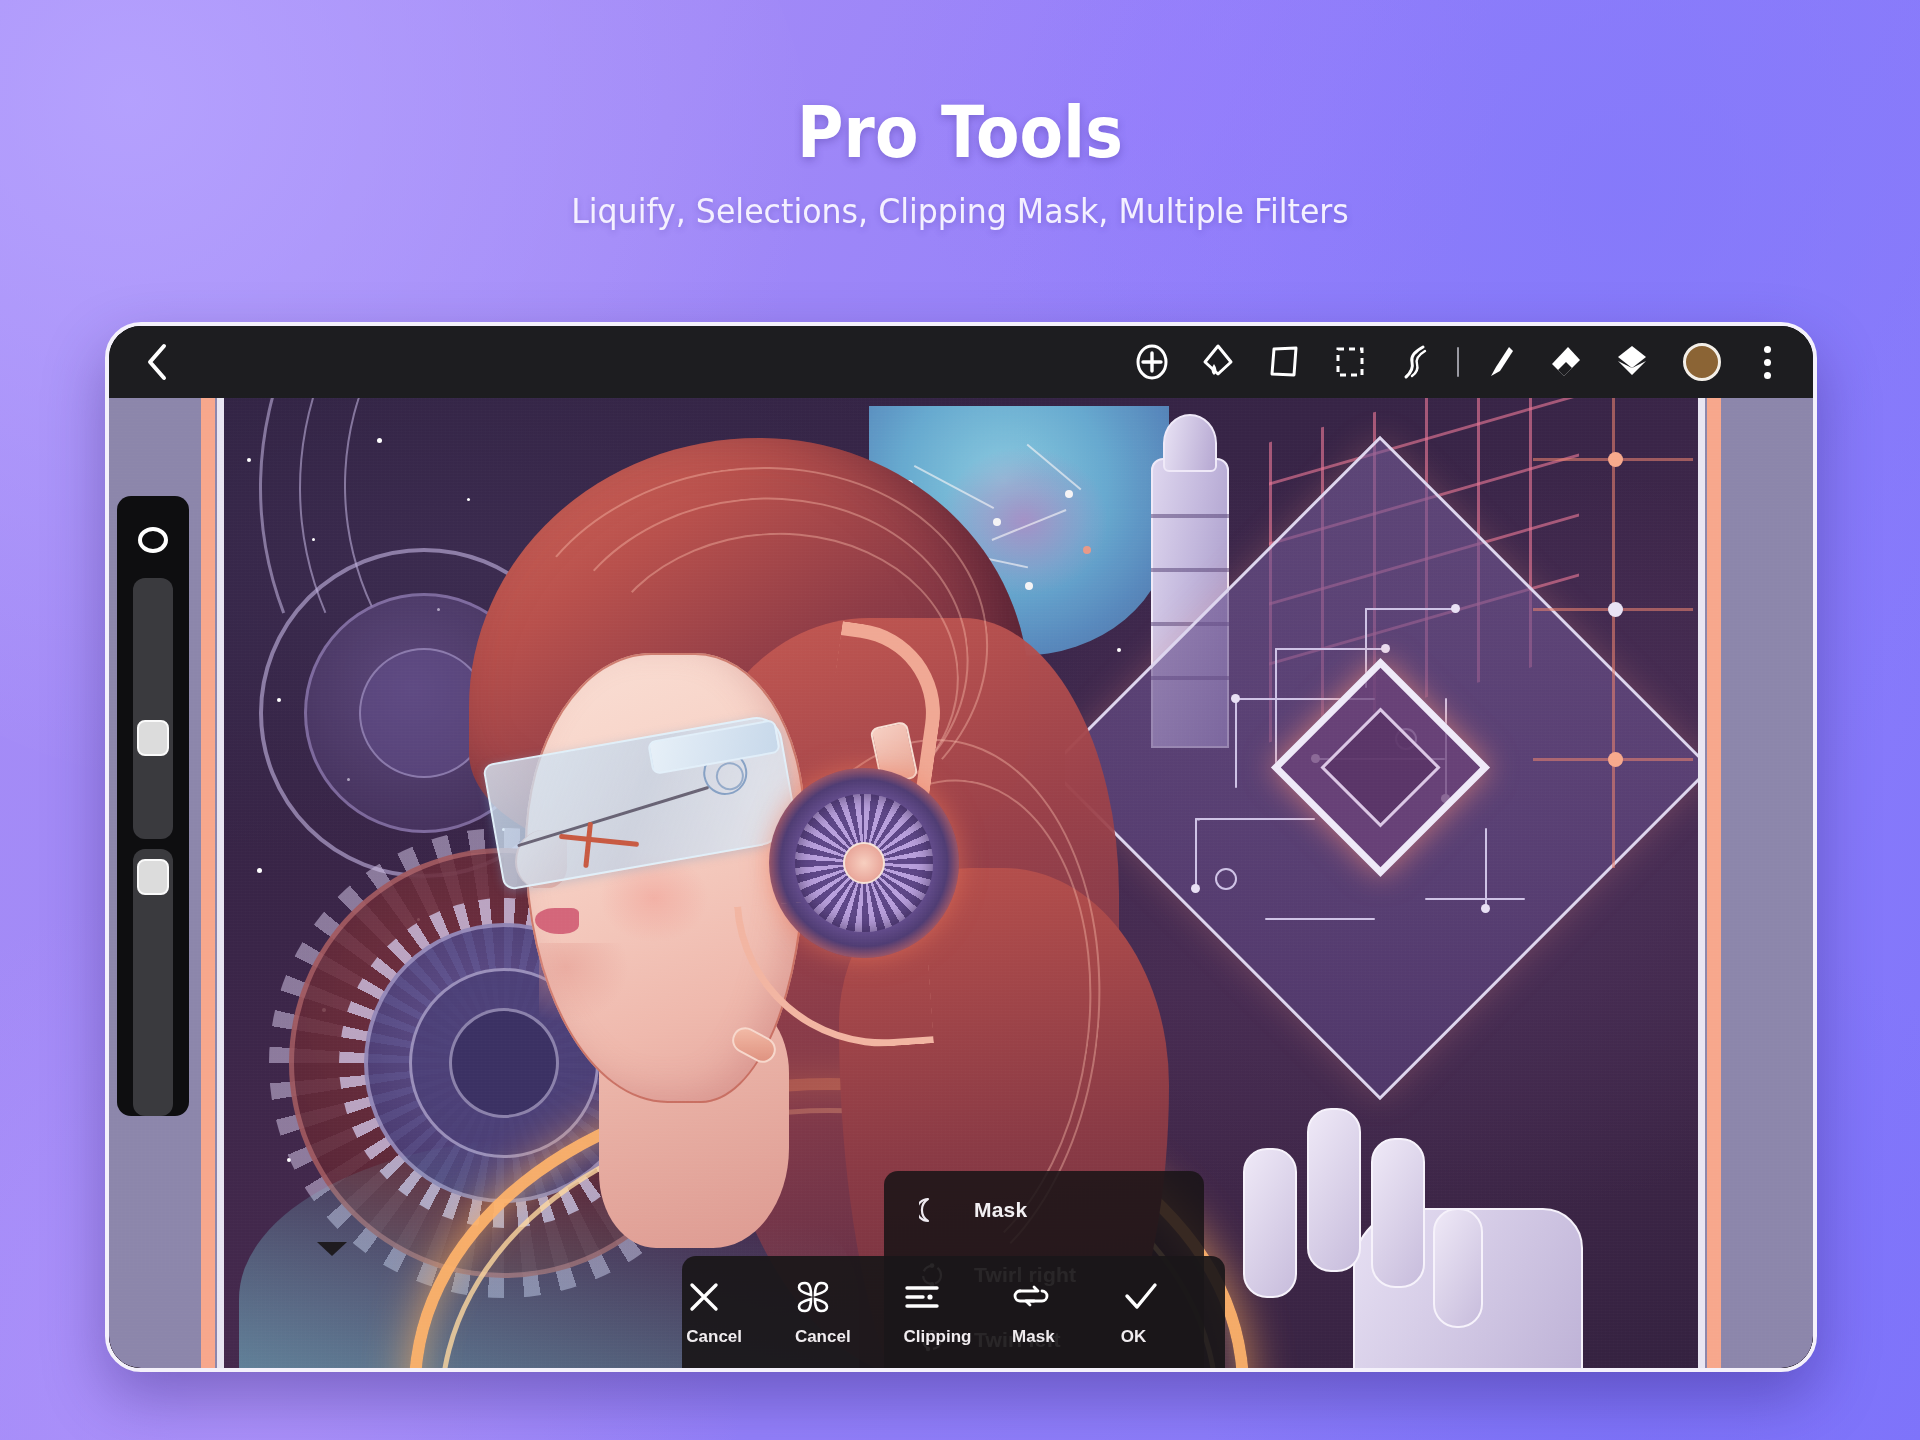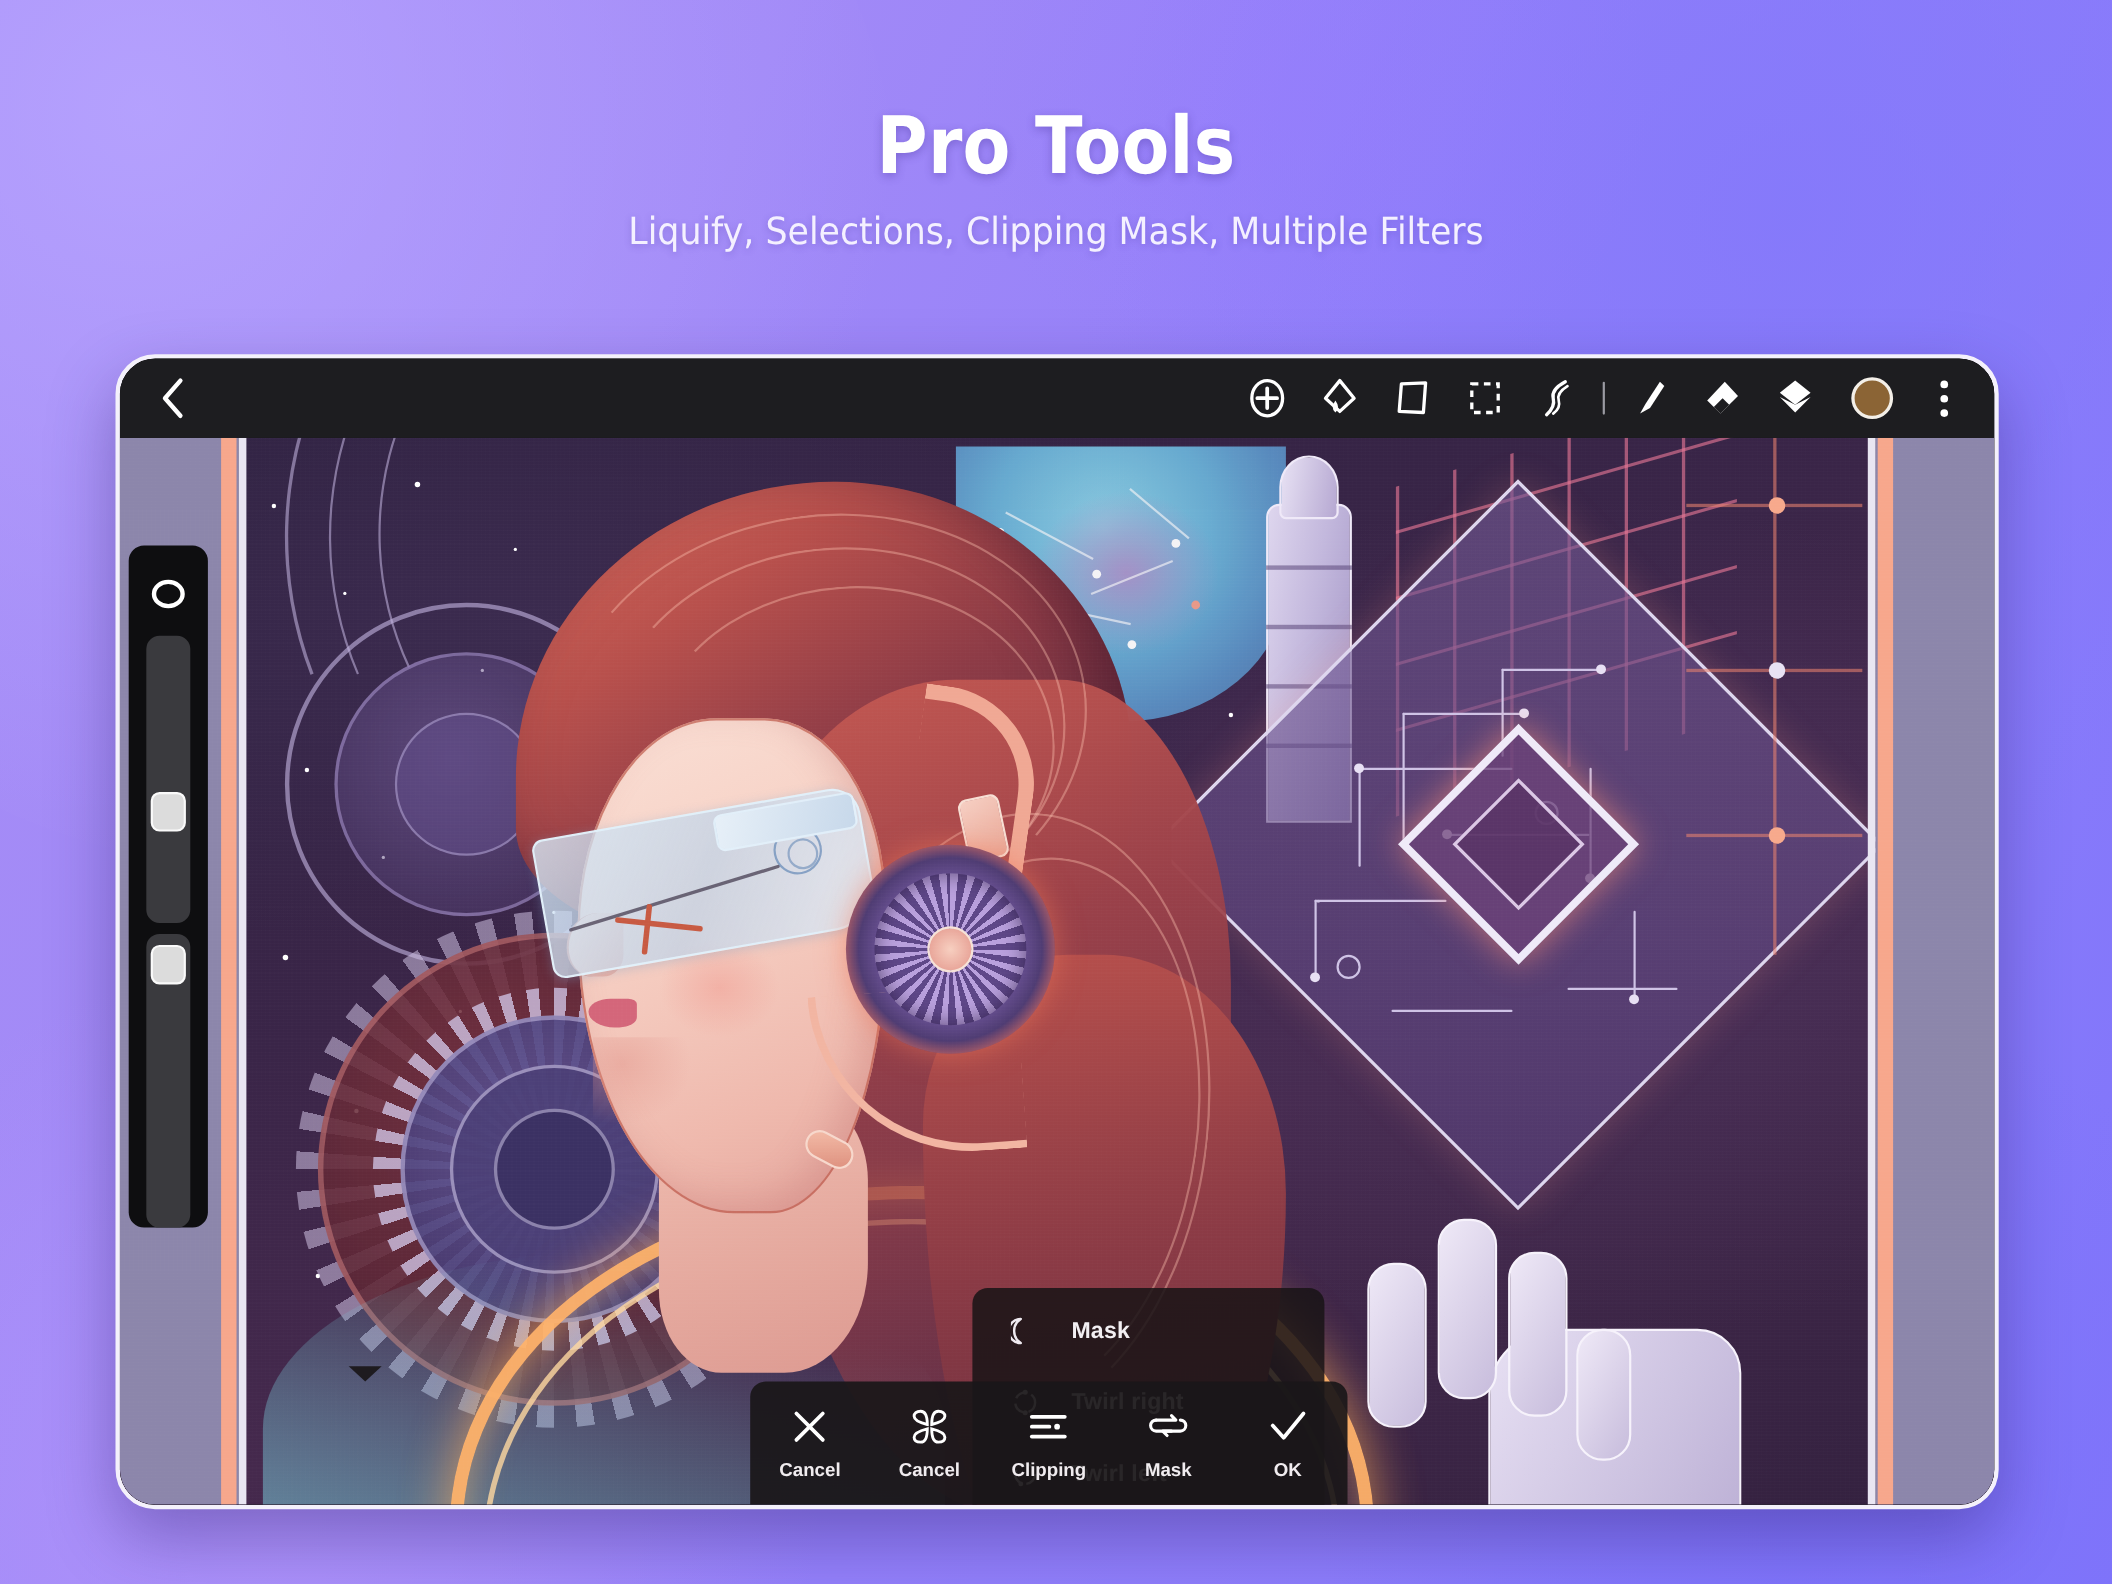--- a/index.html
+++ b/index.html
@@ -431,21 +431,21 @@
     z-index:34;
     display:flex; align-items:center; justify-content:space-around;
   }
   #bar-notch {
     position:absolute; left:208px; bottom:112px;
     width:0; height:0;
     border-left:15px solid transparent; border-right:15px solid transparent;
     border-top:14px solid rgba(26,23,25,.93);
     z-index:34;
   }
-  .bar-item { display:flex; flex-direction:column; align-items:center; gap:11px; width:100px; }
+  .bar-item { display:flex; flex-direction:column; align-items:flex-start; gap:11px; width:100px; }
   .bar-icon { height:38px; display:flex; align-items:center; justify-content:center; }
   .bar-label { color:#f0ecef; font-size:17px; font-weight:bold; }
 
   svg { display:block; }
 </style>
 </head>
 <body>
 
 <div id="bg-wrap">
   <div class="bg-base"></div>

